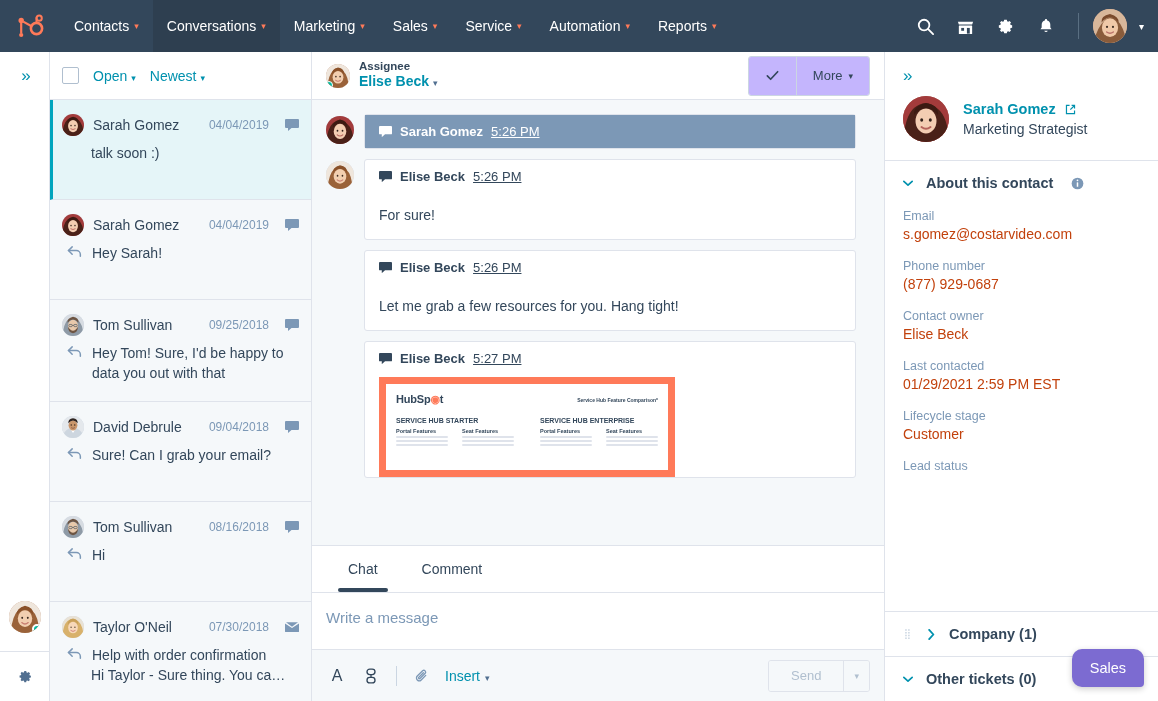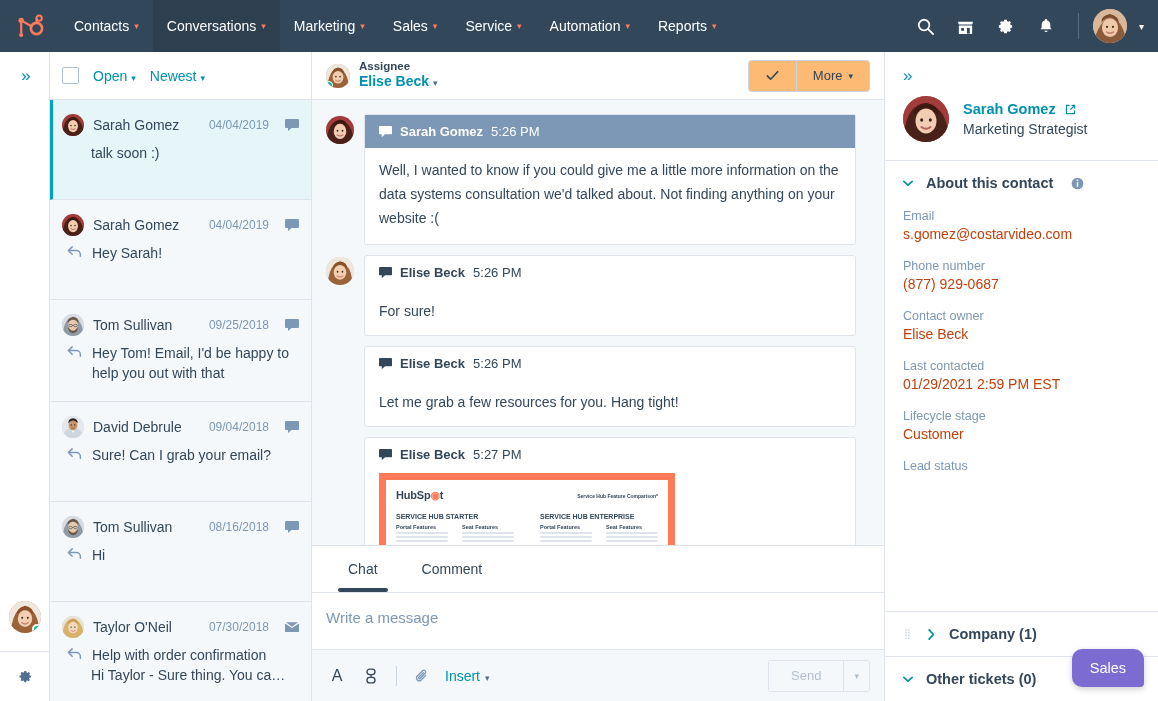--- a/index.html
+++ b/index.html
@@ -107,41 +107,41 @@
   .assignee-av .dot {
     position: absolute; left: -1px; bottom: -1px; width: 8px; height: 8px; border-radius: 50%;
     background: #00bda5; border: 1.5px solid #fff;
   }
   .assignee-lbl { font-size: 11.5px; color: #33475b; font-weight: 700; line-height: 14px; }
   .assignee-name { font-size: 14px; color: #0091ae; font-weight: 700; cursor: pointer; line-height:17px;}
   .assignee-name .caret { font-size: 9px; margin-left: 4px; color:#516f90; font-weight:400;}
   .head-actions { margin-left: auto; display: flex; }
   .btn-grp { display: flex; border: 1px solid #cbd6e2; border-radius: 3px; overflow: hidden; background:#f5f8fa;}
   .btn-grp > div {
-    padding: 0 16px; height: 30px; display: flex; align-items: center; justify-content: center;
-    font-size: 13px; color: #33475b; cursor: pointer; background: #fdba74;
+    padding: 0 16px; height: 38px; display: flex; align-items: center; justify-content: center;
+    font-size: 13px; color: #33475b; cursor: pointer; background: #c4b5fd;
   }
   .btn-grp > div + div { border-left: 1px solid #cbd6e2; }
   .btn-grp .caret { font-size: 9px; margin-left: 6px; }
 
   .msgs { flex: 1; overflow: hidden; padding: 14px 28px 0 14px; position: relative; }
   .msg-row { display: flex; gap: 10px; margin-bottom: 10px; }
   .msg-av { width: 28px; height: 28px; border-radius: 50%; overflow: hidden; flex: 0 0 auto; margin-top: 2px; background:#cbd6e2;}
   .msg-av.blank { visibility: hidden; }
   .bubble {
     flex: 1; border: 1px solid #dfe3eb; border-radius: 3px; background: #fff; min-width: 0;
   }
   .bubble-head {
     display: flex; align-items: center; gap: 8px; padding: 9px 14px; font-size: 13px;
   }
   .bubble-head.inbound { background: #7c98b6; color: #fff; }
   .bubble-head .who { font-weight: 700; }
   .bubble-head .tm { font-weight: 400; }
   .bubble-head.inbound .tm { color: #fff; }
-  .bubble-head .tm { color: #33475b; }
+  .bubble-head .tm { color: #33475b; text-decoration: underline; }
   .bubble-head .who { color: #33475b; }
   .bubble-head.inbound .who { color: #fff; }
   .chan-ico { display: flex; align-items: center; }
   .bubble-body { padding: 10px 14px 14px 14px; font-size: 14px; color: #33475b; line-height: 24px; }
   .bubble-body.compact { padding: 12px 14px 14px; line-height: 20px; }
   .attach-img {
     margin: 2px 14px 0 14px; width: 296px; border: 7px solid #ff7a59; background: #fff;
     overflow: hidden; position: relative; height: 100px;
   }
   .ai-inner { background: #fff; padding: 9px 10px; }
@@ -419,21 +419,21 @@
                 </svg>
               </div>
     </div>
             <div class="conv-body">
               <div class="reply-ico">
                 <svg width="15" height="13" viewBox="0 0 16 14" fill="none" stroke="#7c98b6" stroke-width="1.6" stroke-linecap="round" stroke-linejoin="round">
                   <polyline points="5.5,2 1.5,6 5.5,10"></polyline>
                   <path d="M1.5 6H10a4.3 4.3 0 014.3 4.3V12"></path>
                 </svg>
               </div>
-              <div class="conv-snip">Hey Tom! Email, I'd be happy to help you out with that</div>
+              <div class="conv-snip">Hey Tom! Sure, I'd be happy to data you out with that</div>
             </div>
           </div>
           <div class="conv-item">
             <div class="conv-top">
       <div class="conv-av"><svg viewBox="0 0 40 40" width="22" height="22">
                   <rect width="40" height="40" fill="#e4e8ec"></rect>
                   <path d="M0 40 Q3 27 12 23 L28 23 Q37 27 40 40z" fill="#cdd6df"></path>
                   <path d="M14 22 L20 31 L26 22 L24 20 H16z" fill="#fff"></path>
                   <ellipse cx="20" cy="17" rx="8" ry="9.5" fill="#c9966b"></ellipse>
                   <path d="M11.5 13 Q20 3 28.5 13 Q29 5 20 4 Q11 5 11.5 13z" fill="#2e2420"></path>
@@ -572,21 +572,20 @@
             <div class="bubble">
               <div class="bubble-head inbound">
       <span class="chan-ico">
                   <svg width="13" height="11.18" viewBox="0 0 14 12" fill="#ffffff">
                     <path d="M1 0h12a1 1 0 011 1v7a1 1 0 01-1 1H6.5L3 12V9H1a1 1 0 01-1-1V1a1 1 0 011-1z"></path>
                   </svg>
                 </span>
       <span class="who">Sarah Gomez</span>
       <span class="tm">5:26 PM</span>
     </div>
-              <div class="bubble-body">Well, I wanted to know if you could give me a little more information on the data systems consultation we'd talked about. Not finding anything on your website :(</div>
             </div>
           </div>
           <div class="msg-row">
             <div class="msg-av"><svg viewBox="0 0 40 40" width="28" height="28">
                 <rect width="40" height="40" fill="#efe6dc"></rect>
                 <path d="M2 40 Q4 18 12 11 Q20 3 29 12 Q37 19 38 40z" fill="#9a6239"></path>
                 <ellipse cx="20" cy="22" rx="9" ry="10.5" fill="#f2cfb0"></ellipse>
                 <path d="M10 17 Q20 5 30 17 Q31 8 20 6 Q9 9 10 17z" fill="#8a5129"></path>
                 <ellipse cx="16.5" cy="21" rx="1.2" ry="1.45" fill="#3a2a20"></ellipse>
                 <ellipse cx="23.5" cy="21" rx="1.2" ry="1.45" fill="#3a2a20"></ellipse>

